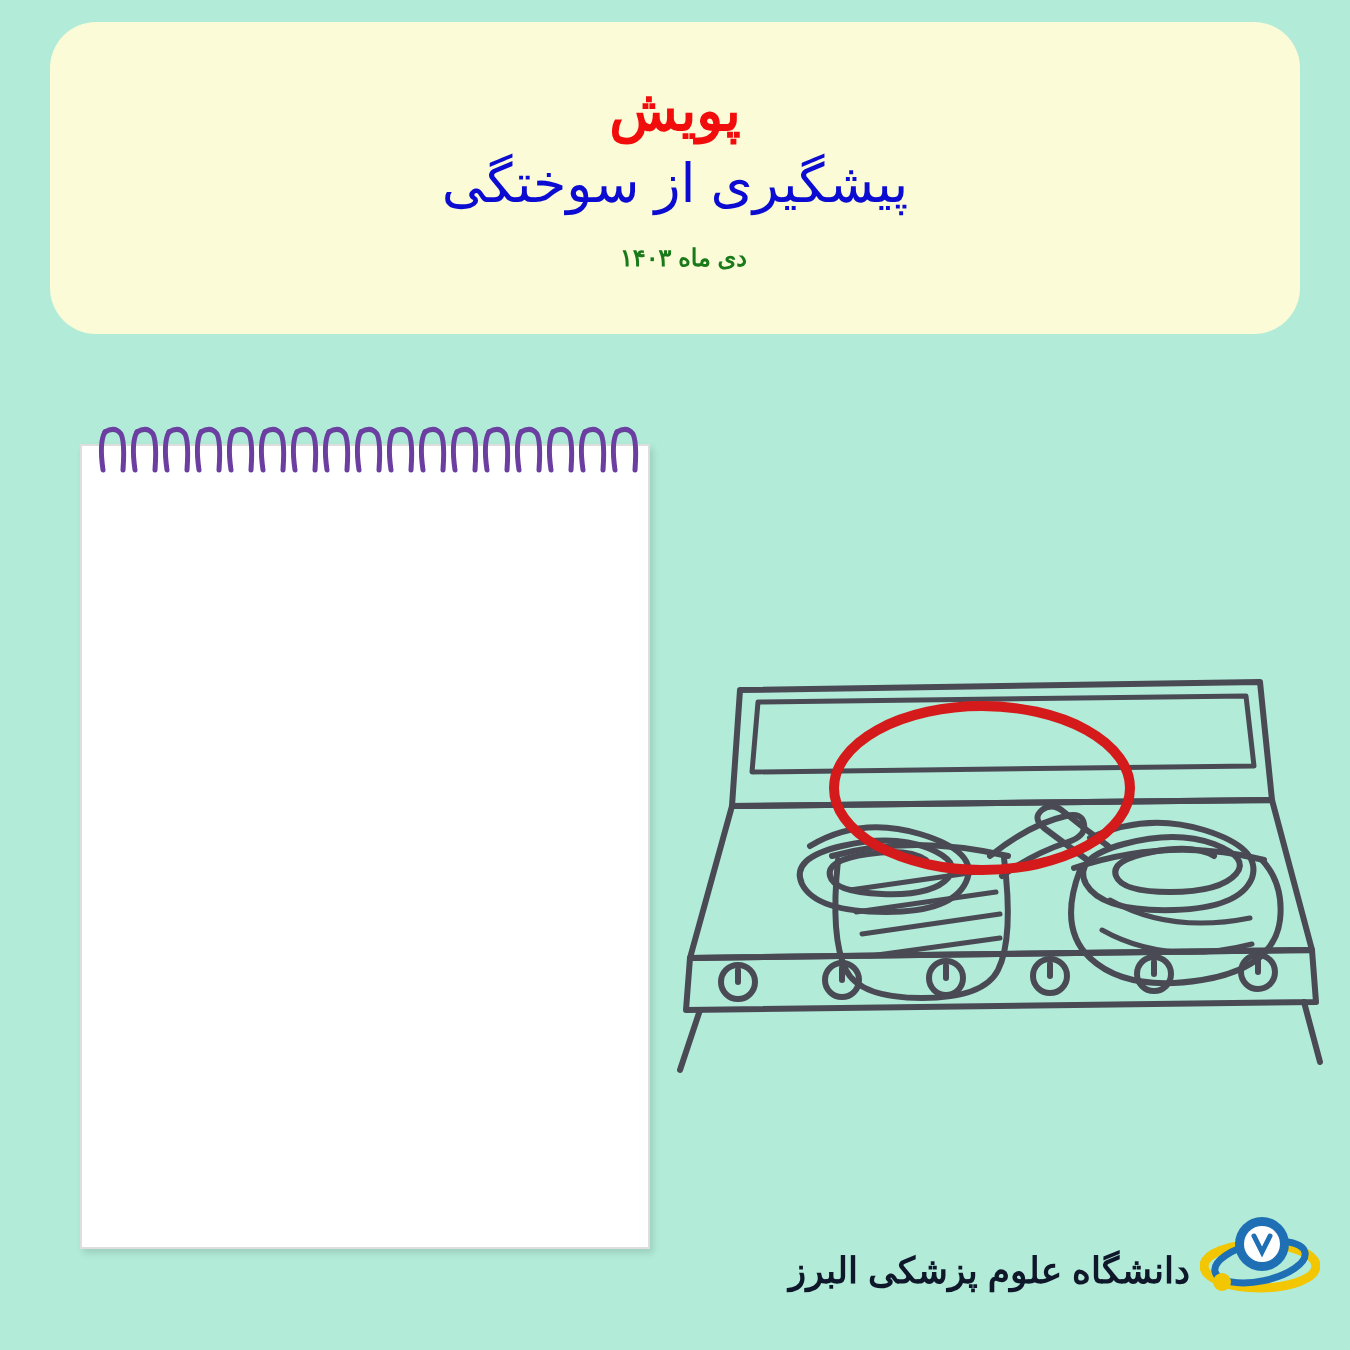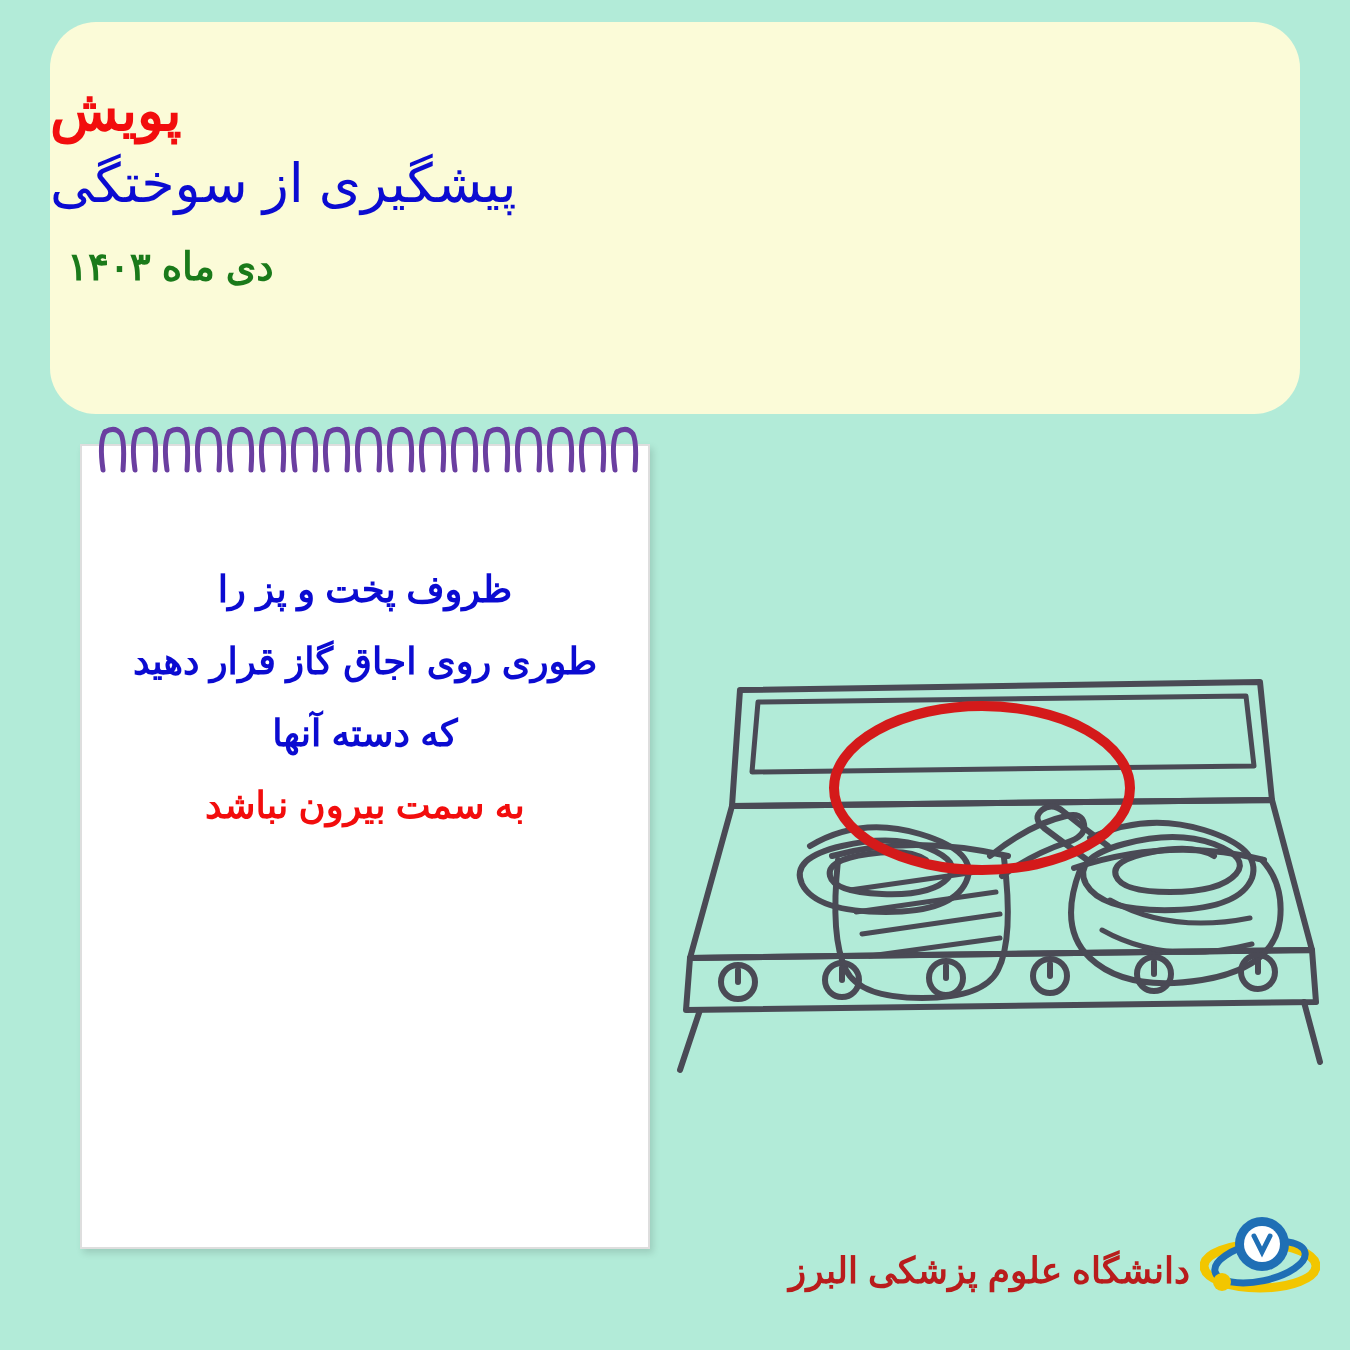--- a/index.html
+++ b/index.html
@@ -14,44 +14,44 @@
     overflow: hidden;
     position: relative;
   }
 
   
   .header-card {
     position: absolute;
     left: 50px;
     top: 22px;
     width: 1250px;
-    height: 392px;
+    height: 312px;
     background: #fbfbd8;
     border-radius: 46px;
     box-sizing: border-box;
     padding-top: 56px;
-    text-align: left;
+    text-align: center;
   }
   .title-main {
     color: #f20d0d;
     font-size: 56px;
     font-weight: bold;
     line-height: 1.18;
     letter-spacing: 0px;
   }
   .title-sub {
     color: #0b0bd1;
     font-size: 54px;
     font-weight: normal;
     line-height: 1.3;
     margin-top: 4px;
   }
   .title-date {
     color: #1a7a1a;
-    font-size: 39px;
+    font-size: 24px;
     font-weight: bold;
     margin-top: 26px;
     padding-left: 17px;
   }
 
   
   .notepad {
     position: absolute;
     left: 75px;
     top: 424px;
@@ -100,21 +100,21 @@
     top: 570px;
     width: 680px;
     height: 520px;
   }
 
   
   .footer-text {
     position: absolute;
     right: 160px;
     bottom: 58px;
-    color: #b91c1c;
+    color: #0f172a;
     font-size: 36px;
     font-weight: bold;
     direction: rtl;
     white-space: nowrap;
   }
   .logo {
     position: absolute;
     right: 30px;
     bottom: 40px;
     width: 120px;
@@ -167,26 +167,20 @@
         <path d="M478 8 q10 -6 16 2 q4 8 2 36"></path>
           <path d="M478 8 q-6 10 -2 38"></path>
         <path d="M510 8 q10 -6 16 2 q4 8 2 36"></path>
           <path d="M510 8 q-6 10 -2 38"></path>
         <path d="M542 8 q10 -6 16 2 q4 8 2 36"></path>
           <path d="M542 8 q-6 10 -2 38"></path>
       </g>
     </svg>
   </div>
 
-  <div class="note-text">
-    <div>ظروف پخت و پز را</div>
-    <div>طوری روی اجاق گاز قرار دهید</div>
-    <div>که دسته آنها</div>
-    <div class="hl">به سمت بیرون نباشد</div>
-  </div>
 </div>
 
 <div class="stove">
   <svg width="680" height="520" viewBox="0 0 680 520" xmlns="http://www.w3.org/2000/svg">
     <g fill="none" stroke="#4a4a55" stroke-width="6" stroke-linecap="round" stroke-linejoin="round">
 
       <path d="M80 120 L600 112 L612 230 L72 236 Z"></path>
       <path d="M98 132 L586 126 L594 196 L92 202 Z" stroke-width="5"></path>
 
       <path d="M72 236 L612 230 L652 380 L30 388 Z"></path>

